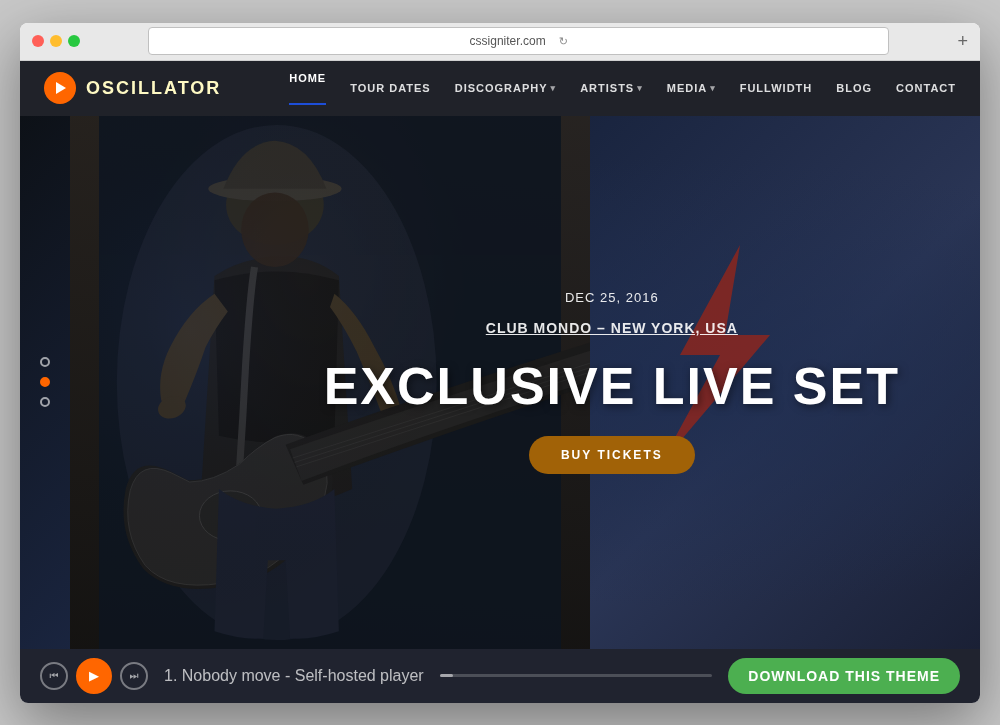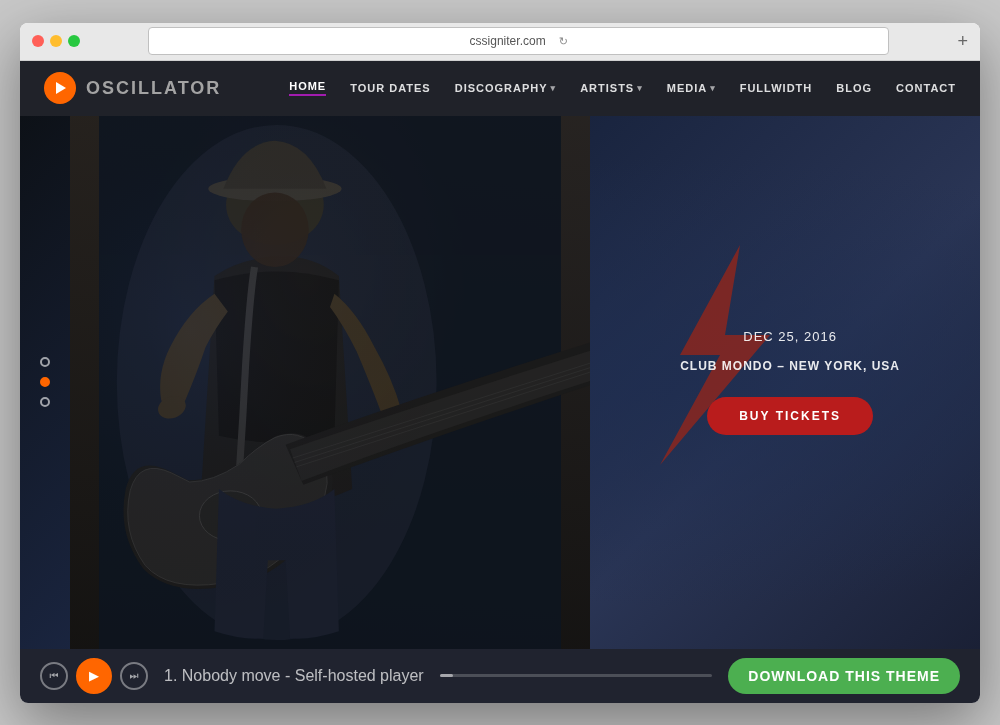--- a/index.html
+++ b/index.html
@@ -96,21 +96,21 @@
       align-items: center;
       padding: 0 24px;
       flex-shrink: 0;
       z-index: 10;
     }
 
     .logo {
       display: flex;
       align-items: center;
       gap: 10px;
-      color: #a3a3a3;
+      color: #fef9c3;
       font-weight: 800;
       font-size: 18px;
       letter-spacing: 2px;
       text-transform: uppercase;
     }
 
     .logo-icon {
       width: 32px;
       height: 32px;
       background: #ff6600;
@@ -146,22 +146,22 @@
       text-transform: uppercase;
       cursor: pointer;
       display: flex;
       align-items: center;
       gap: 3px;
       white-space: nowrap;
     }
 
     .nav-link.active {
       color: #fff;
-      border-bottom: 2px solid #a21caf;
-      padding-bottom: 2px;
+      border-bottom: 2px solid #1d4ed8;
+      padding-bottom: 19px;
     }
 
     .nav-link .dropdown-arrow {
       font-size: 9px;
       opacity: 0.7;
     }
 
     
     .hero {
       flex: 1;
@@ -255,40 +255,41 @@
     .hero-date {
       font-size: 13px;
       font-weight: 500;
       letter-spacing: 1px;
       color: rgba(255,255,255,0.9);
       margin-bottom: 15px;
       text-transform: uppercase;
     }
 
     .hero-venue {
-      font-size: 12px;
+      font-size: 14px;
       font-weight: 600;
       letter-spacing: 1px;
       color: rgba(255,255,255,0.9);
       margin-bottom: 24px;
       text-transform: uppercase;
+      text-decoration: underline;
     }
 
     .hero-title {
       font-size: 52px;
       font-weight: 900;
       text-transform: uppercase;
       letter-spacing: 2px;
       line-height: 1.0;
       margin-bottom: 24px;
       text-shadow: 2px 2px 8px rgba(0,0,0,0.5);
     }
 
     .btn-tickets {
-      background: #b91c1c;
+      background: #a16207;
       color: #fff;
       border: none;
       padding: 12px 32px;
       border-radius: 25px;
       font-size: 12px;
       font-weight: 700;
       letter-spacing: 2px;
       text-transform: uppercase;
       cursor: pointer;
     }
@@ -471,20 +472,21 @@
 
       <div class="slide-indicators">
         <div class="slide-dot"></div>
         <div class="slide-dot active"></div>
         <div class="slide-dot"></div>
       </div>
 
       <div class="hero-content">
         <div class="hero-date">DEC 25, 2016</div>
         <div class="hero-venue">CLUB MONDO – NEW YORK, USA</div>
+        <div class="hero-title">EXCLUSIVE LIVE SET</div>
         <button class="btn-tickets">BUY TICKETS</button>
       </div>
     </div>
 
     <div class="player-bar">
       <div class="player-controls">
         <button class="player-btn">⏮</button>
         <button class="player-btn play">▶</button>
         <button class="player-btn">⏭</button>
       </div>

